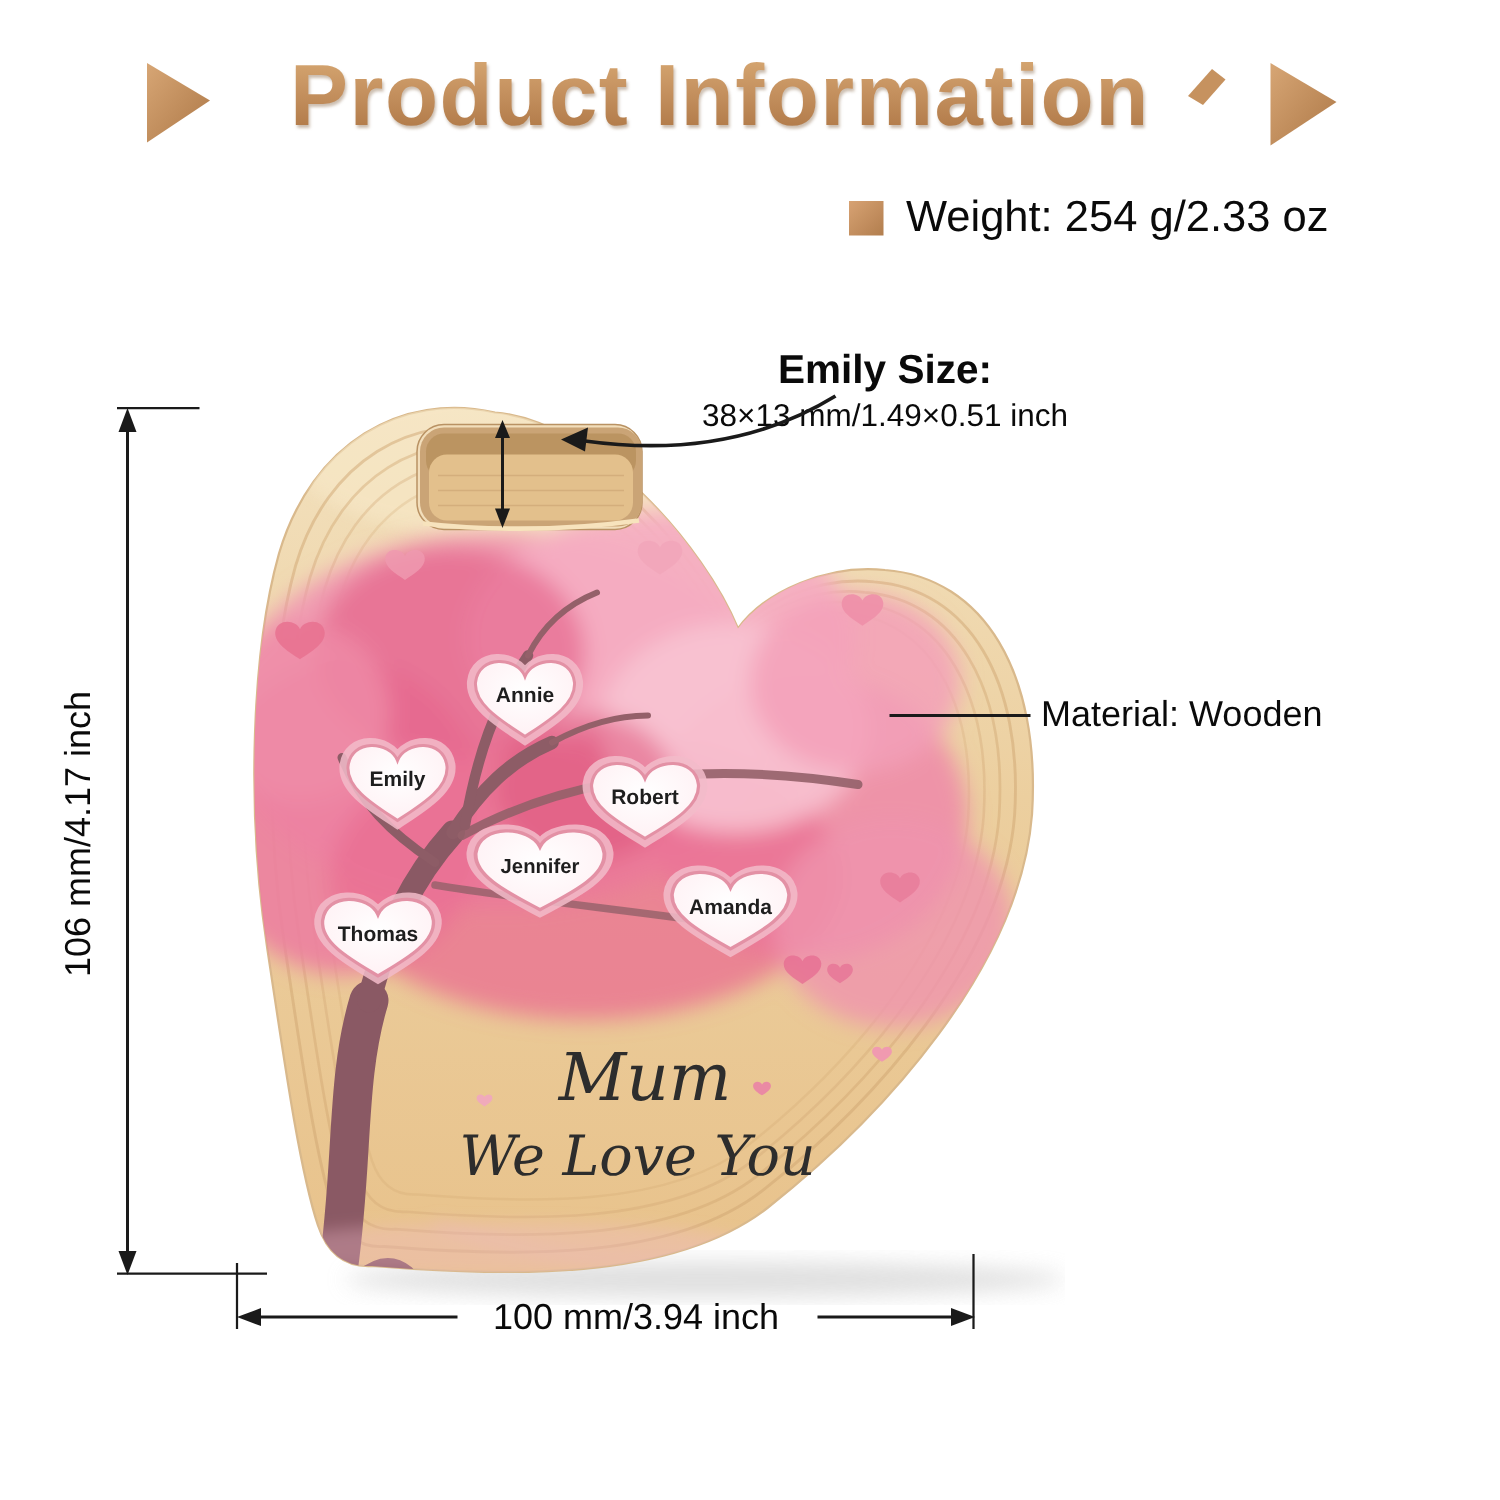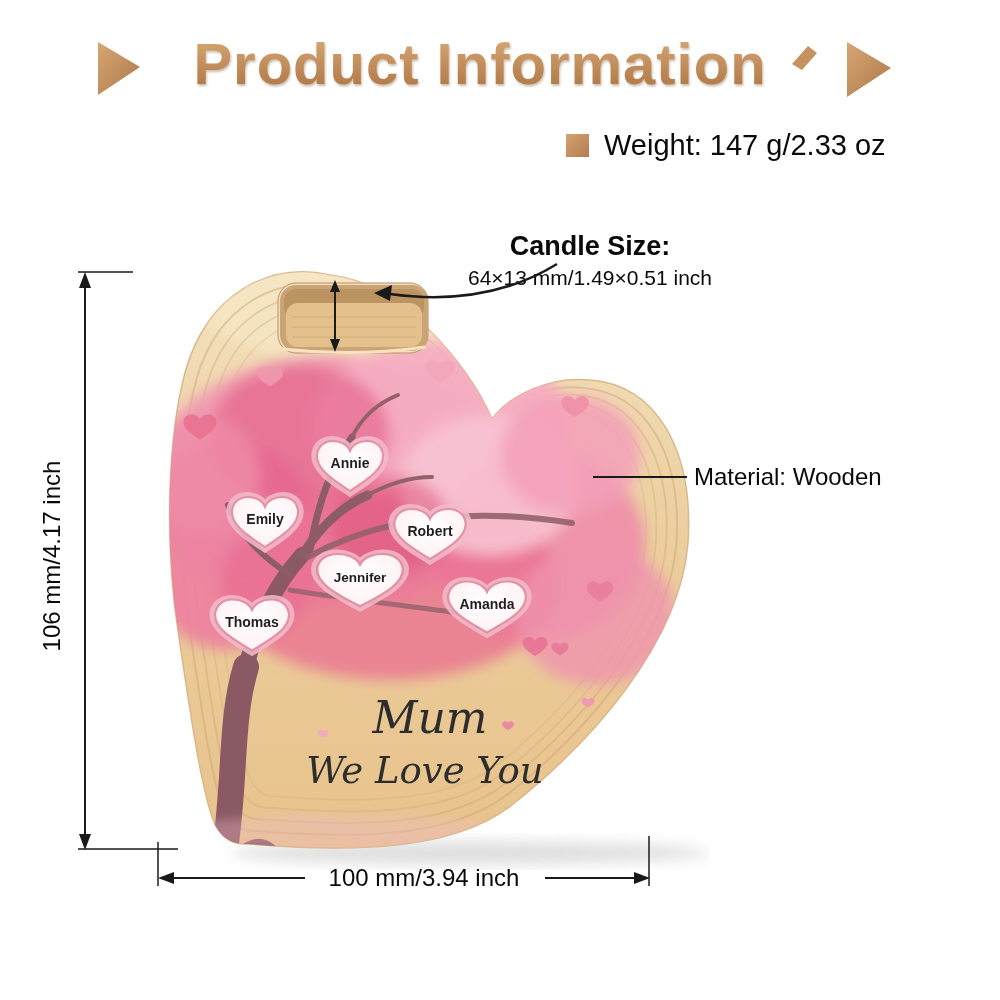--- a/index.html
+++ b/index.html
@@ -44,26 +44,26 @@
     <polygon points="2,20 18,2 27,9 12,26" fill="#c6925f"></polygon>
   </svg>
   <svg class="tri" style="left:845px;top:40px;" width="48" height="60">
     <polygon points="2,2 46,28 2,57" fill="url(#triG)"></polygon>
   </svg>
 
   <h1 class="title">Product Information</h1>
 
   <div class="weight-row">
     <div class="weight-square"></div>
-    <div class="weight-text">Weight: 147 g/2.33 oz</div>
+    <div class="weight-text">Weight: 254 g/2.33 oz</div>
   </div>
 
   <div class="candle-block">
-    <div class="candle-label">Candle Size:</div>
-    <div class="candle-value">64×13 mm/1.49×0.51 inch</div>
+    <div class="candle-label">Emily Size:</div>
+    <div class="candle-value">38×13 mm/1.49×0.51 inch</div>
   </div>
 
   <div class="material-text">Material: Wooden</div>
 
   <svg class="product-svg" width="570" height="615" viewBox="0 0 570 615">
     <defs>
       <linearGradient id="woodGrad" x1="0" y1="0" x2="0" y2="1">
         <stop offset="0" stop-color="#f3e2c0"></stop>
         <stop offset="0.45" stop-color="#eccf9f"></stop>
         <stop offset="1" stop-color="#e8c28b"></stop>

